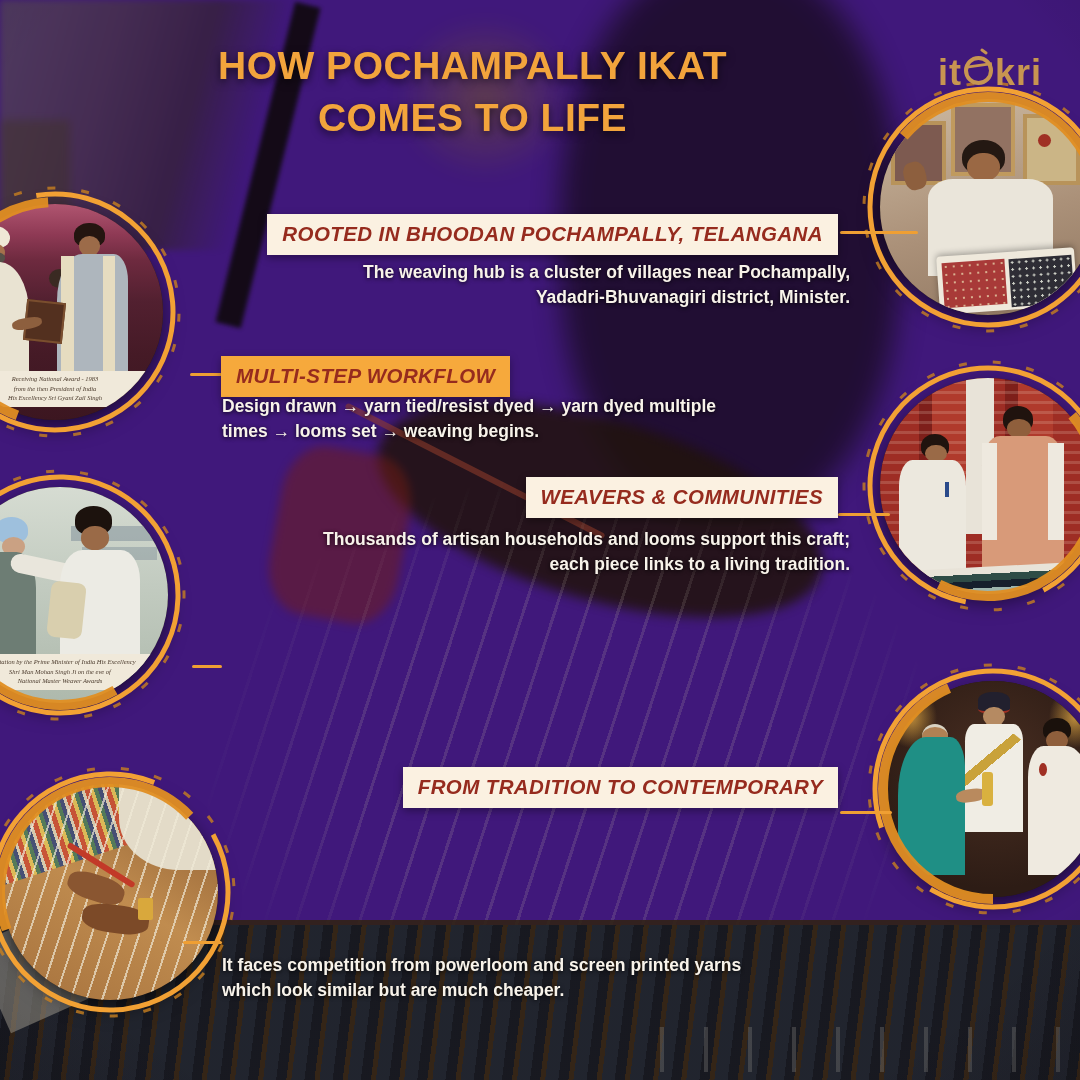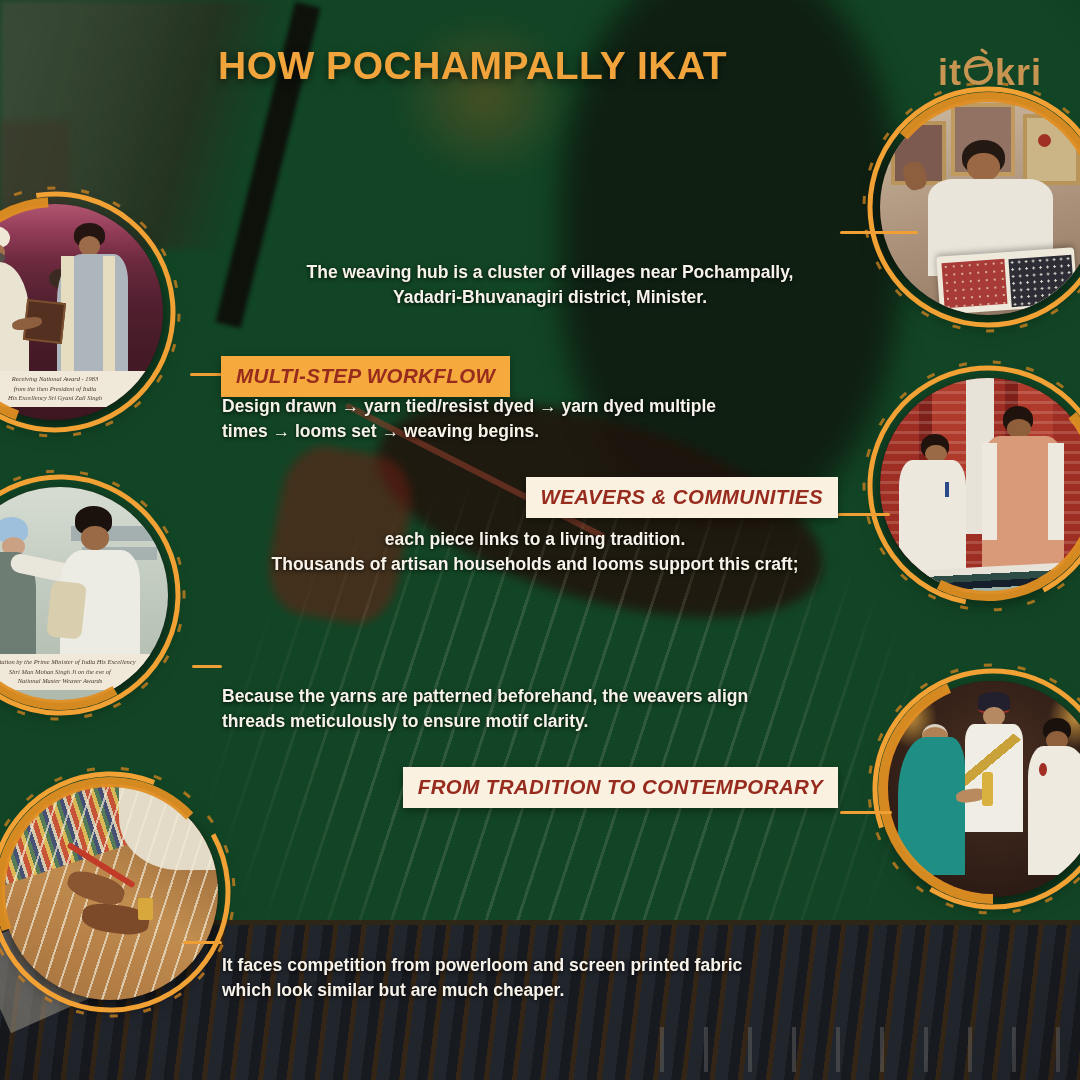--- a/index.html
+++ b/index.html
@@ -1,16 +1,16 @@
 <!DOCTYPE html>
 <html><head>
 <meta charset="utf-8">
 <style>
   html,body{margin:0;padding:0;width:1080px;height:1080px;overflow:hidden;background:#000;}
-  #canvas{position:absolute;left:0;top:0;width:1080px;height:1080px;overflow:hidden;background:#14532d;
+  #canvas{position:absolute;left:0;top:0;width:1080px;height:1080px;overflow:hidden;background:#4c1d95;
           font-family:"Liberation Sans",sans-serif;}
   .abs{position:absolute;text-align:center;}
   
   .bg{position:absolute;pointer-events:none;}
   .bg-courtyard{left:0;top:0;width:300px;height:250px;opacity:.55;filter:blur(3px);
     background:linear-gradient(105deg,#6f675a 0%,#57493c 35%,#3a2d22 60%,rgba(26,17,12,0) 80%);}
   .bg-door{left:0;top:120px;width:70px;height:200px;background:#4b3c2c;opacity:.45;filter:blur(4px);}
   .bg-pole{left:255px;top:0;width:26px;height:330px;background:#0d0a07;opacity:.85;transform:rotate(14deg);filter:blur(2px);}
   .bg-mustard{left:395px;top:15px;width:180px;height:165px;opacity:.5;filter:blur(8px);
     background:radial-gradient(closest-side,#93702a,rgba(147,112,42,0));}
@@ -44,21 +44,21 @@
   .logo-o::after{content:"";position:absolute;top:-10px;right:1px;width:8px;height:3px;background:#C79551;
     transform:rotate(35deg);border-radius:2px;}
   
   .badge{position:absolute;z-index:5;font-style:italic;font-weight:800;font-size:20.5px;color:#962B1E;
     padding:8px 15px 9px;letter-spacing:.4px;white-space:nowrap;box-shadow:0 3px 8px rgba(0,0,0,.35);}
   .badge.cream{background:#FBF1E1;}
   .badge.orange{background:#F6A93C;}
   .desc{position:absolute;z-index:5;font-weight:700;font-size:17.5px;line-height:1.45;color:#F8F3EA;
     text-shadow:0 1px 4px rgba(0,0,0,.85);}
   .desc span{display:block;white-space:nowrap;}
-  .desc.right{text-align:center;}
+  .desc.right{text-align:right;}
   .conn{position:absolute;z-index:4;height:3px;background:#EF9F33;border-radius:2px;}
   
   .circle{position:absolute;width:260px;height:260px;z-index:3;}
   .circle .photo{position:absolute;inset:22px;border-radius:50%;overflow:hidden;
     box-shadow:0 8px 20px rgba(0,0,0,.55);background:#241812;}
   .circle svg.ring{position:absolute;inset:0;width:100%;height:100%;overflow:visible;}
   .sc{position:absolute;}
   .photo-cap{position:absolute;left:5%;right:5%;bottom:6%;background:#F0E9DA;padding:3px 2px 4px;
     text-align:center;font-family:"Liberation Serif",serif;font-style:italic;font-size:6.5px;
     line-height:1.5;color:#4a3a2c;border-radius:1px;}
@@ -79,55 +79,53 @@
   <div class="bg bg-threads"></div>
   <div class="bg bg-bottomwood"></div>
   <div class="bg bg-bottomyarn"></div>
   <div class="bg bg-rods"></div>
   <div class="bg bg-paper"></div>
   <div class="bg vignette"></div>
   <div class="bg dim"></div>
 
   <div class="abs title">
     <span>HOW POCHAMPALLY IKAT</span>
+    <span>COMES TO LIFE</span>
   </div>
   <div class="abs logo"><span>it</span><span class="logo-o"></span><span>kri</span></div>
 
+  <div class="badge cream" style="top:214px;right:242px;">ROOTED IN BHOODAN POCHAMPALLY, TELANGANA</div>
   <div class="conn" style="left:840px;top:231px;width:78px;"></div>
   <div class="desc right" style="top:260px;right:230px;width:600px;">
     <span>The weaving hub is a cluster of villages near Pochampally,</span>
     <span>Yadadri-Bhuvanagiri district, Minister.</span>
   </div>
 
   <div class="badge orange" style="top:356px;left:221px;">MULTI-STEP WORKFLOW</div>
   <div class="conn" style="left:190px;top:373px;width:32px;"></div>
   <div class="desc" style="top:394px;left:222px;width:580px;">
     <span>Design drawn → yarn tied/resist dyed → yarn dyed multiple</span>
     <span>times → looms set → weaving begins.</span>
   </div>
 
   <div class="badge cream" style="top:477px;right:242px;">WEAVERS &amp; COMMUNITIES</div>
   <div class="conn" style="left:838px;top:513px;width:52px;"></div>
   <div class="desc right" style="top:527px;right:230px;width:630px;">
+    <span>Thousands of artisan households and looms support this craft;</span>
     <span>each piece links to a living tradition.</span>
-    <span>Thousands of artisan households and looms support this craft;</span>
   </div>
 
   <div class="conn" style="left:192px;top:665px;width:30px;"></div>
-  <div class="desc" style="top:684px;left:222px;width:600px;">
-    <span>Because the yarns are patterned beforehand, the weavers align</span>
-    <span>threads meticulously to ensure motif clarity.</span>
-  </div>
 
   <div class="badge cream" style="top:767px;right:242px;">FROM TRADITION TO CONTEMPORARY</div>
   <div class="conn" style="left:840px;top:811px;width:52px;"></div>
 
   <div class="conn" style="left:183px;top:941px;width:39px;"></div>
   <div class="desc" style="top:953px;left:222px;width:620px;">
-    <span>It faces competition from powerloom and screen printed fabric</span>
+    <span>It faces competition from powerloom and screen printed yarns</span>
     <span>which look similar but are much cheaper.</span>
   </div>
 
   <div class="circle" style="left:-75px;top:182px;">
     <div class="photo">
       <div class="sc" style="inset:0;background:linear-gradient(180deg,#b05570,#8f3a55 14%,#6e2a3f 26%,#522030 45%,#451a26 70%,#3c1620);"></div>
       <div class="sc" style="left:47%;top:30%;width:10%;height:9%;background:#3a2a22;border-radius:50%;"></div>
       <div class="sc" style="left:60%;top:28%;width:9%;height:8%;background:#d9d2c2;border-radius:50%;"></div>
       <div class="sc" style="left:14%;top:10%;width:15%;height:11%;background:#efe8d6;border-radius:50% 50% 45% 45%;"></div>
       <div class="sc" style="left:16%;top:18%;width:11%;height:9%;background:#a5714c;border-radius:50%;"></div>

